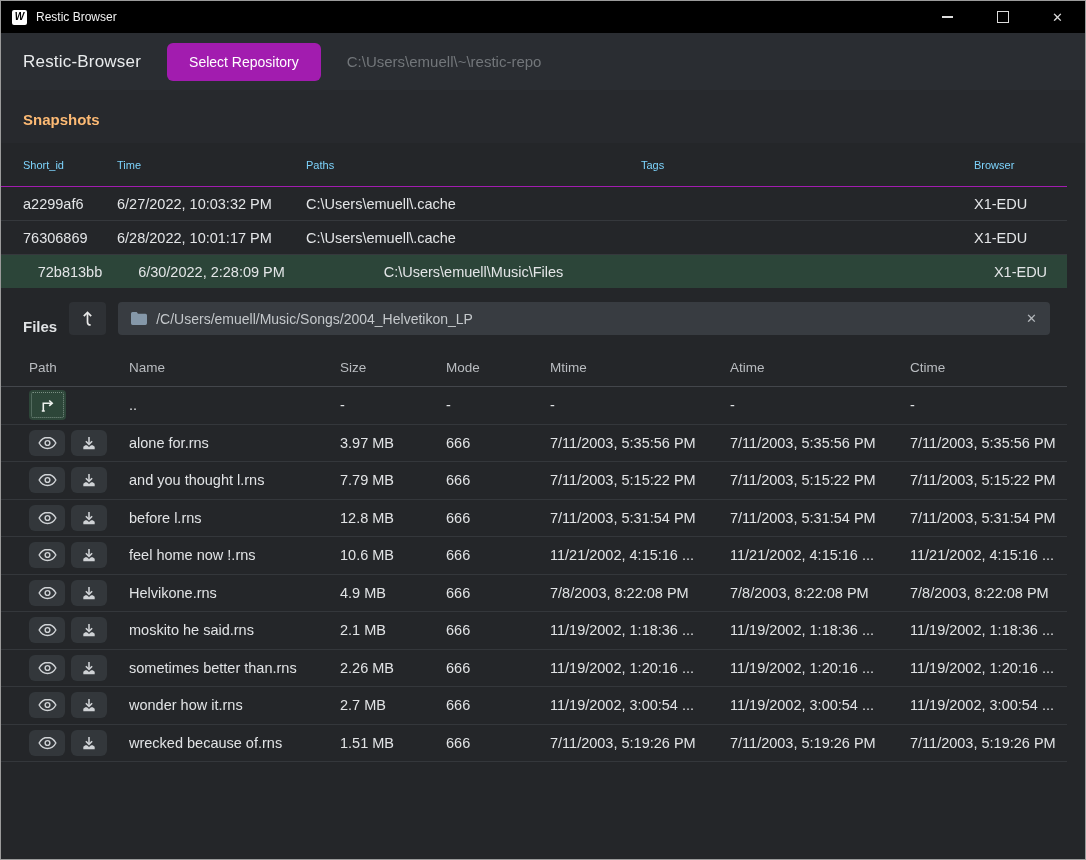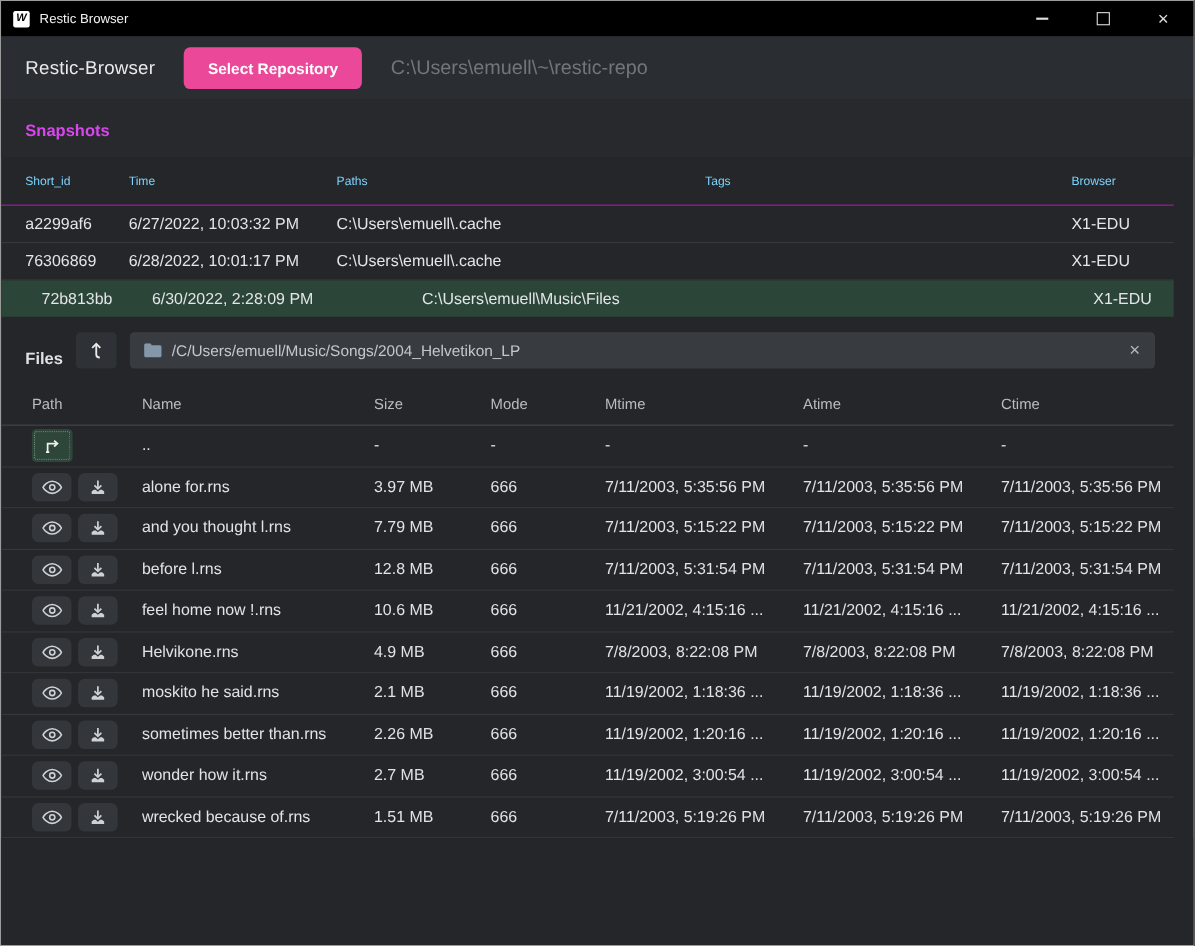--- a/index.html
+++ b/index.html
@@ -17,25 +17,25 @@
   .titlebar-title{margin-left:9px;font-size:12px;color:#f2f2f2;}
   .win-controls{margin-left:auto;display:flex;height:100%;}
   .win-btn{width:55px;height:100%;display:flex;align-items:center;justify-content:center;color:#e6e6e6;cursor:default;}
   .glyph-min{width:11px;height:2px;background:#dcdcdc;}
   .glyph-max{width:10px;height:10px;border:1px solid #dcdcdc;}
   .glyph-close{font-size:13px;color:#dcdcdc;}
   
   .header{height:57px;background:#2a2d32;display:flex;align-items:center;
     padding:0 22px;flex:0 0 auto;}
   .app-name{font-size:17px;font-weight:400;color:#e9ebed;letter-spacing:.2px;}
-  .select-repo-btn{margin-left:26px;background:#ec4899;color:#fff;font-weight:700;
+  .select-repo-btn{margin-left:26px;background:#a21caf;color:#fff;font-weight:400;
     font-size:14px;font-family:inherit;padding:11px 22px;border:none;border-radius:6px;cursor:pointer;}
-  .repo-path{margin-left:26px;color:#72767a;font-size:18px;}
+  .repo-path{margin-left:26px;color:#72767a;font-size:15px;}
   
-  .snap-heading{background:#27292d;padding:21px 22px 15px;font-size:15px;font-weight:700;color:#d946ef;}
+  .snap-heading{background:#27292d;padding:21px 22px 15px;font-size:15px;font-weight:700;color:#fdba74;}
   .snap-grid{display:grid;grid-template-columns:94px 189px 335px 333px 1fr;align-items:center;
     padding-left:22px;margin-right:18px;}
   .snap-header{height:43px;border-bottom:1px solid #a21caf;color:#7dd3fc;font-size:11px;}
   .snap-row{height:33px;border-bottom:1px solid #35383c;font-size:14.5px;cursor:default;}
   .snap-row:last-child{border-bottom:none;}
   .snap-row.selected{background:#2c4539;border-color:#2c4539;text-align:center;}
   .cell{white-space:nowrap;overflow:hidden;}
   
   .files-bar{display:flex;align-items:flex-end;padding:14px 35px 13px 22px;gap:12px;flex:0 0 auto;}
   .files-label{font-size:15px;font-weight:700;color:#e0e2e4;}

